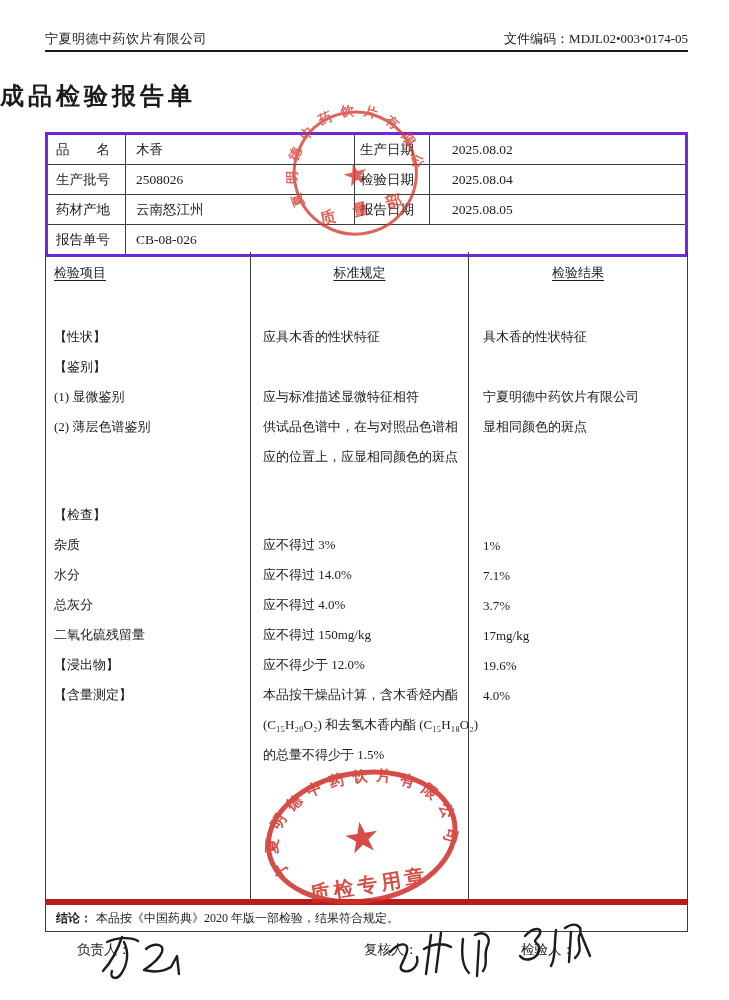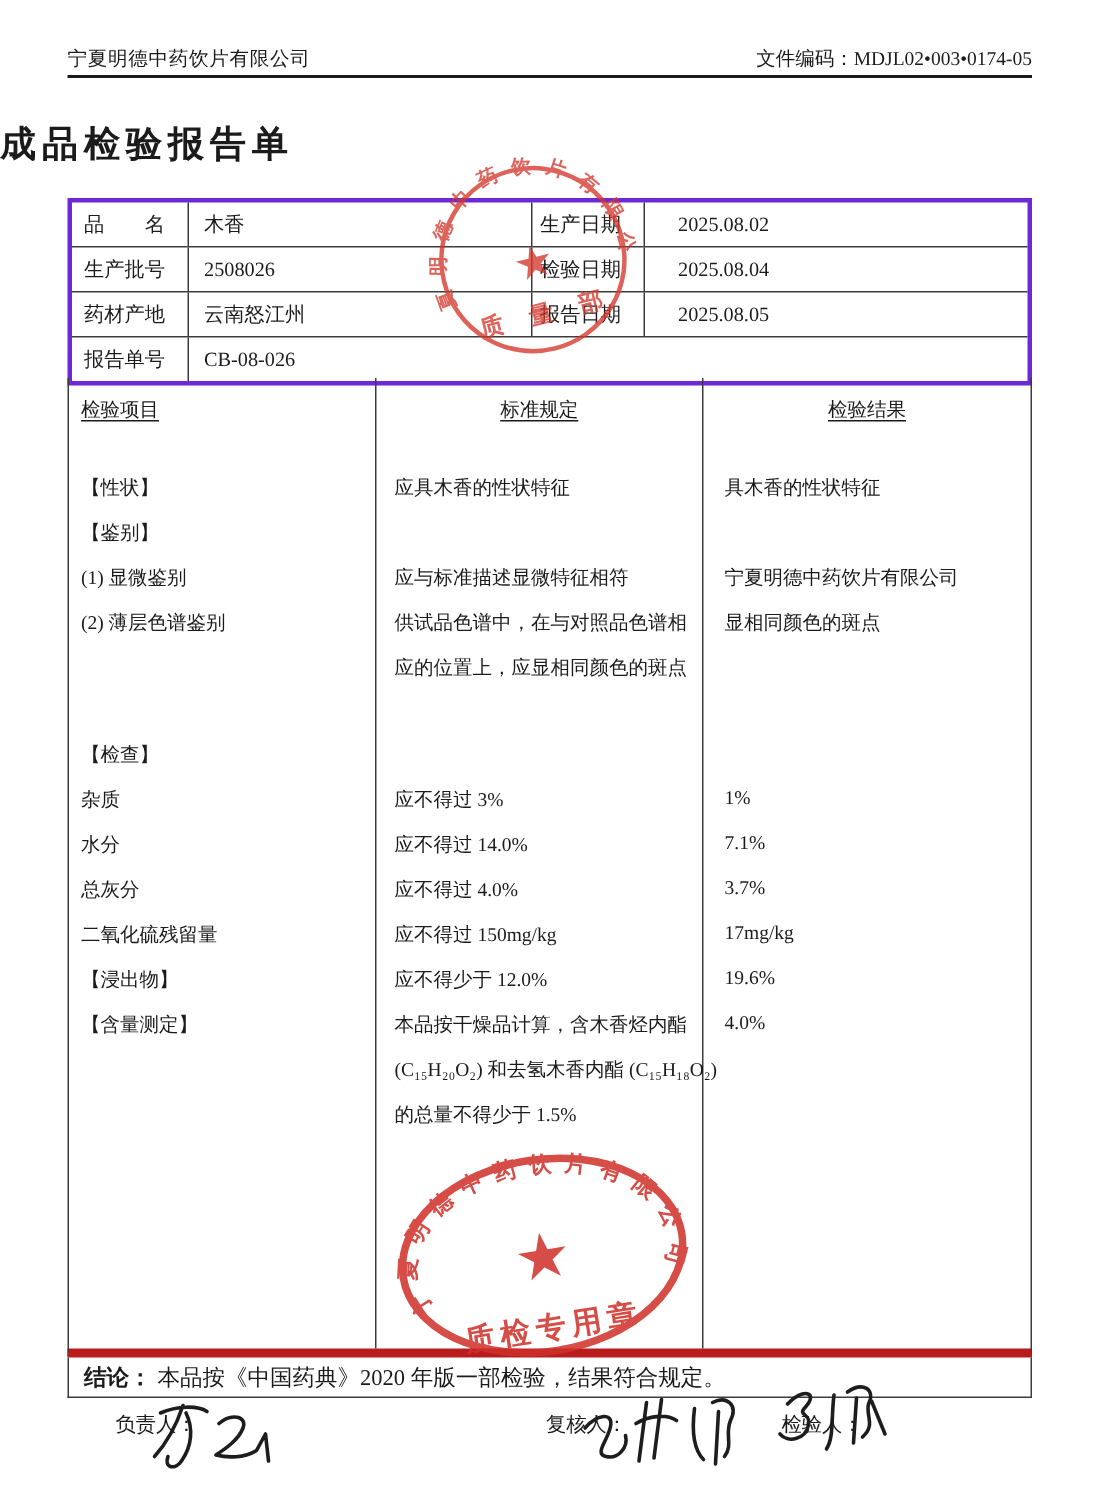--- a/index.html
+++ b/index.html
@@ -29,31 +29,31 @@
   
   .main-table{left:45px;top:252px;width:643px;height:653px;box-sizing:border-box;
     border-left:1px solid #3c3c3c;border-right:1px solid #3c3c3c;border-bottom:6px solid #b91c1c;
     display:flex;flex-direction:column;}
   .mrow{display:flex;flex:0 0 auto;}
   .mrow.header{height:42px;}
   .mrow.gap{height:22px;}
   .mrow.gap2{height:28px;}
   .mrow.line{height:30px;}
   .mrow.fill{flex:1 1 auto;}
-  .mcell{display:flex;align-items:flex-start;font-size:13px;white-space:nowrap;box-sizing:border-box;}
+  .mcell{display:flex;align-items:flex-end;font-size:13px;white-space:nowrap;box-sizing:border-box;}
   .mcell.c0{width:205px;padding-left:8px;border-right:1px solid #3c3c3c;}
   .mcell.c1{width:218px;padding-left:12px;border-right:1px solid #3c3c3c;}
   .mcell.c2{flex:1;padding-left:14px;}
   .mrow.header .mcell{align-items:center;}
   .mrow.header .mcell.c1,.mrow.header .mcell.c2{justify-content:center;padding-left:0;}
   .mrow.header .mcell span{text-decoration:underline;text-underline-offset:3px;}
   
   .conclusion{left:45px;top:905px;width:643px;height:27px;box-sizing:border-box;
     border-left:1px solid #3c3c3c;border-right:1px solid #3c3c3c;border-bottom:1px solid #3c3c3c;
-    display:flex;align-items:center;padding-left:10px;font-size:15px;white-space:nowrap;}
+    display:flex;align-items:center;padding-left:10px;font-size:12px;white-space:nowrap;}
   .conclusion .lbl{font-weight:bold;margin-right:4px;}
   
   .footer-label{top:941px;font-size:13.5px;margin-left:32px;}
   .f1{left:45px;} .f2{left:332px;} .f3{left:489px;}
   .sig{stroke:#1d1d1d;stroke-width:2.4;fill:none;stroke-linecap:round;stroke-linejoin:round;}
   
   .stamp{pointer-events:none;}
 </style>
 </head>
 <body>

